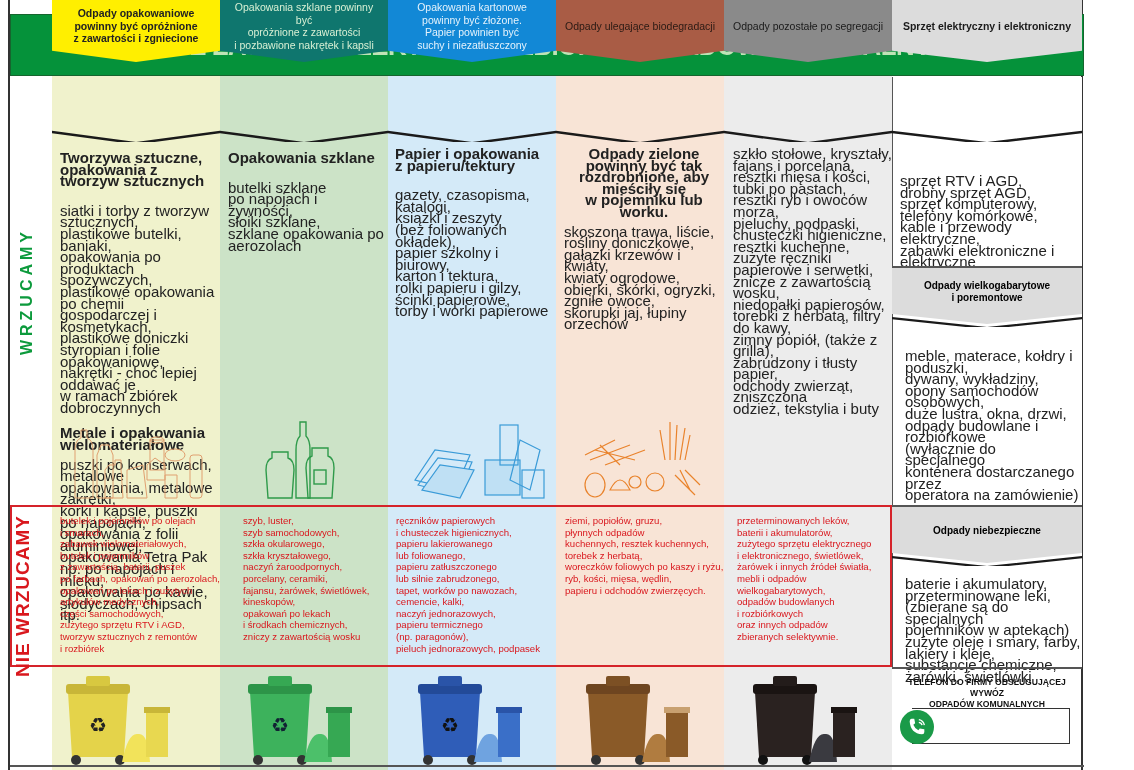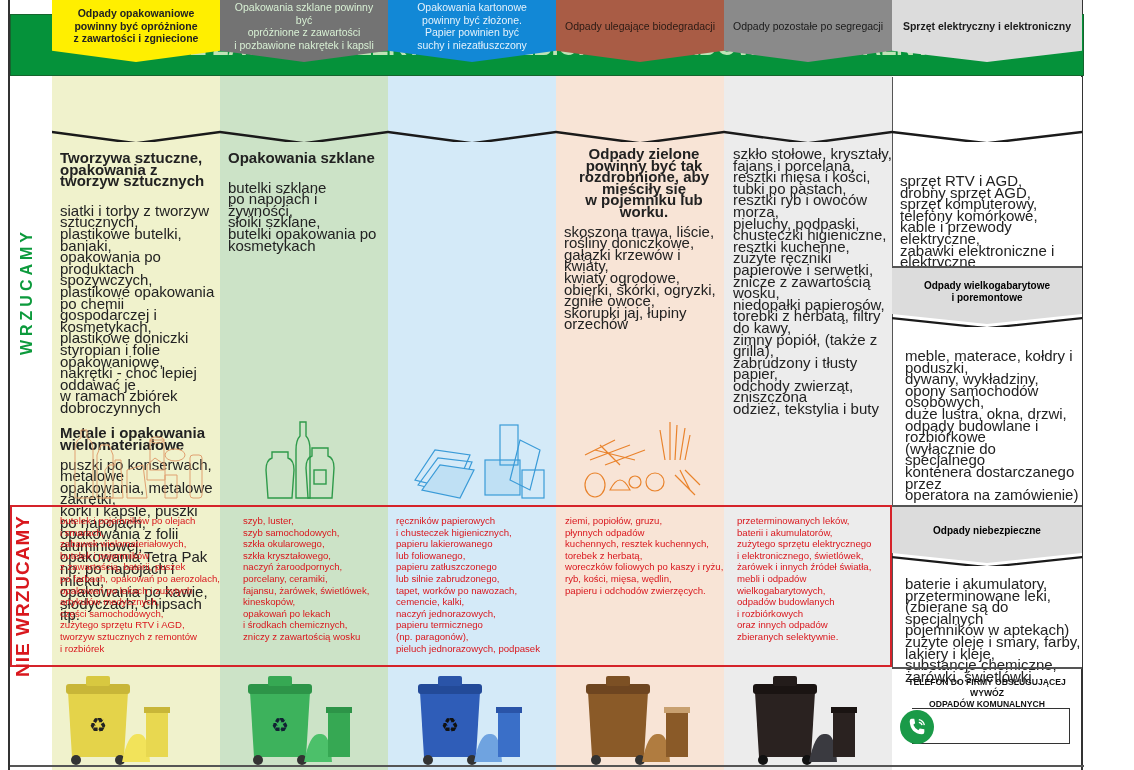--- a/index.html
+++ b/index.html
@@ -16,21 +16,21 @@
   .bg-brown  { left: 556px; width: 168px; background: #f8e4d6; }
   .bg-gray   { left: 724px; width: 168px; background: #ececec; }
 
   .title-bar { position: absolute; left: 10px; top: 14px; width: 1074px; height: 62px; background: #05923a; border: 1px solid #16652e; display: flex; align-items: center; justify-content: center; }
   .title-bar h1 { color: #bfe3b6; font-size: 30px; font-weight: bold; letter-spacing: -0.5px; transform: scaleX(0.86); white-space: nowrap; }
 
   .head-row { position: absolute; top: 77px; height: 60px; }
   .chev { position: absolute; top: 0; height: 62px; display: flex; align-items: center; justify-content: center; text-align: center; font-size: 10.5px; line-height: 12.5px; padding: 0 8px 10px 8px; clip-path: polygon(0 0, 100% 0, 100% 82%, 50% 100%, 0 82%); }
   .chev-shadow { position: absolute; top: 3px; height: 62px; background: #1a1a1a; clip-path: polygon(0 82%, 50% 100%, 100% 82%, 100% 86%, 50% 104%, 0 86%); }
   .ch-yellow { left: 52px; width: 168px; background: #ffef00; color: #222; }
-  .ch-green  { left: 220px; width: 168px; background: #737373; color: #d8f0d4; }
+  .ch-green  { left: 220px; width: 168px; background: #0f766e; color: #d8f0d4; }
   .ch-blue   { left: 388px; width: 168px; background: #1288d6; color: #e4f2fc; }
   .ch-brown  { left: 556px; width: 168px; background: #a95c45; color: #2a1a14; }
   .ch-gray   { left: 724px; width: 168px; background: #8a8a8a; color: #1a1a1a; }
   .ch-light  { left: 892px; width: 190px; background: #dcdcdc; color: #1a1a1a; text-align: center; }
 
   .block { position: absolute; font-size: 15px; line-height: 11.6px; color: #222; }
   .block .lead { font-weight: bold; margin-bottom: 18px; white-space: pre-line; }
   .block .lead.short { margin-bottom: 8px; text-align: center; }
   .block .items { white-space: pre-line; }
   .block .sub { font-weight: bold; margin: 14px 0 8px 0; white-space: pre-line; }
@@ -121,24 +121,34 @@
 np. po napojach i mleku,
 opakowania po kawie,
 słodyczach, chipsach itp.</div>
 </div>
 
 <div class="block" style="left:228px;top:152px;width:158px;">
   <div class="lead">Opakowania szklane</div>
   <div class="items">butelki szklane
 po napojach i żywności,
 słoiki szklane,
-butelki opakowania po kosmetykach</div>
+szklane opakowania po aerozolach</div>
 </div>
 
 <div class="block" style="left:395px;top:148px;width:158px;">
+  <div class="lead">Papier i opakowania
+z papieru/tektury</div>
+  <div class="items">gazety, czasopisma, katalogi,
+książki i zeszyty
+(bez foliowanych okładek),
+papier szkolny i biurowy,
+karton i tektura,
+rolki papieru i gilzy,
+ścinki papierowe,
+torby i worki papierowe</div>
 </div>
 
 <div class="block" style="left:564px;top:148px;width:160px;">
   <div class="lead short">Odpady zielone powinny być tak
 rozdrobnione, aby mieściły się
 w pojemniku lub worku.</div>
   <div class="items">skoszona trawa, liście,
 rośliny doniczkowe,
 gałązki krzewów i kwiaty,
 kwiaty ogrodowe,

